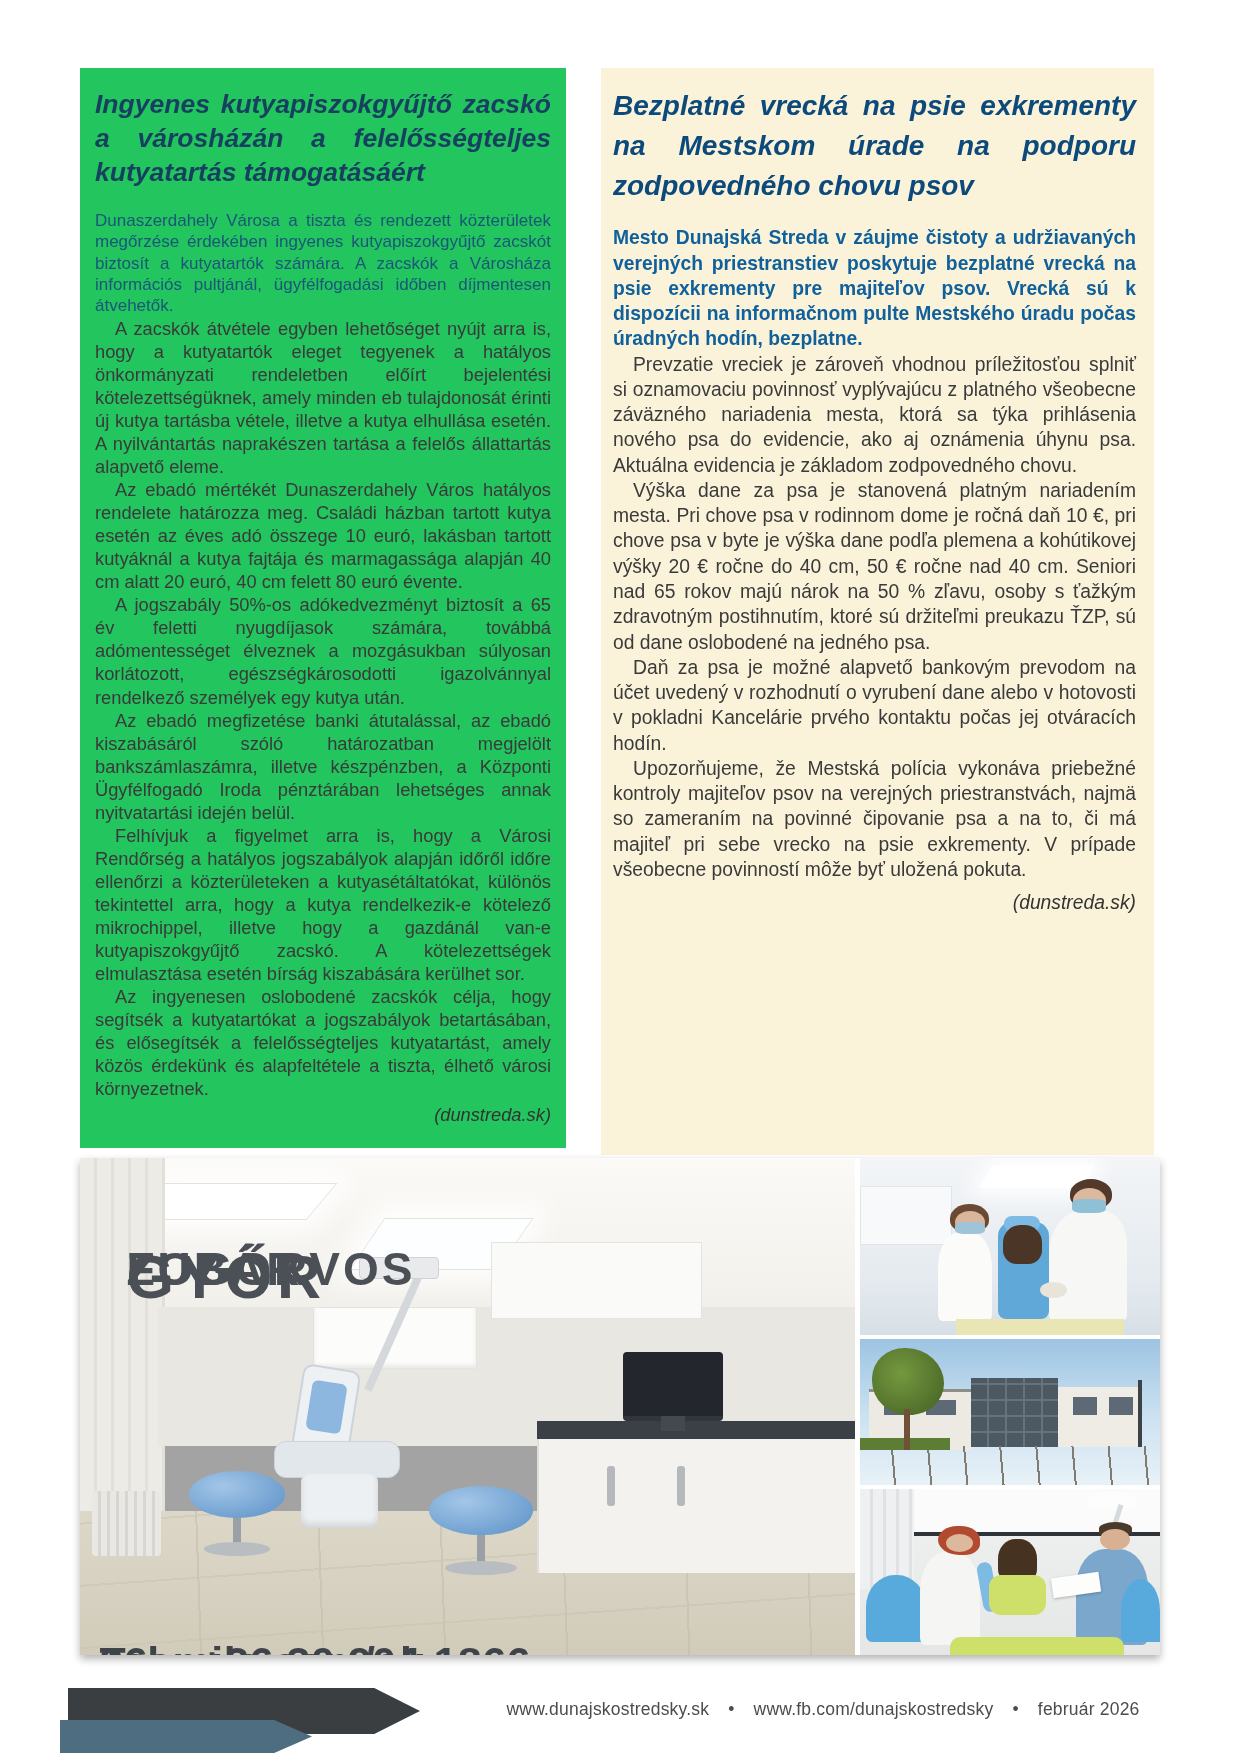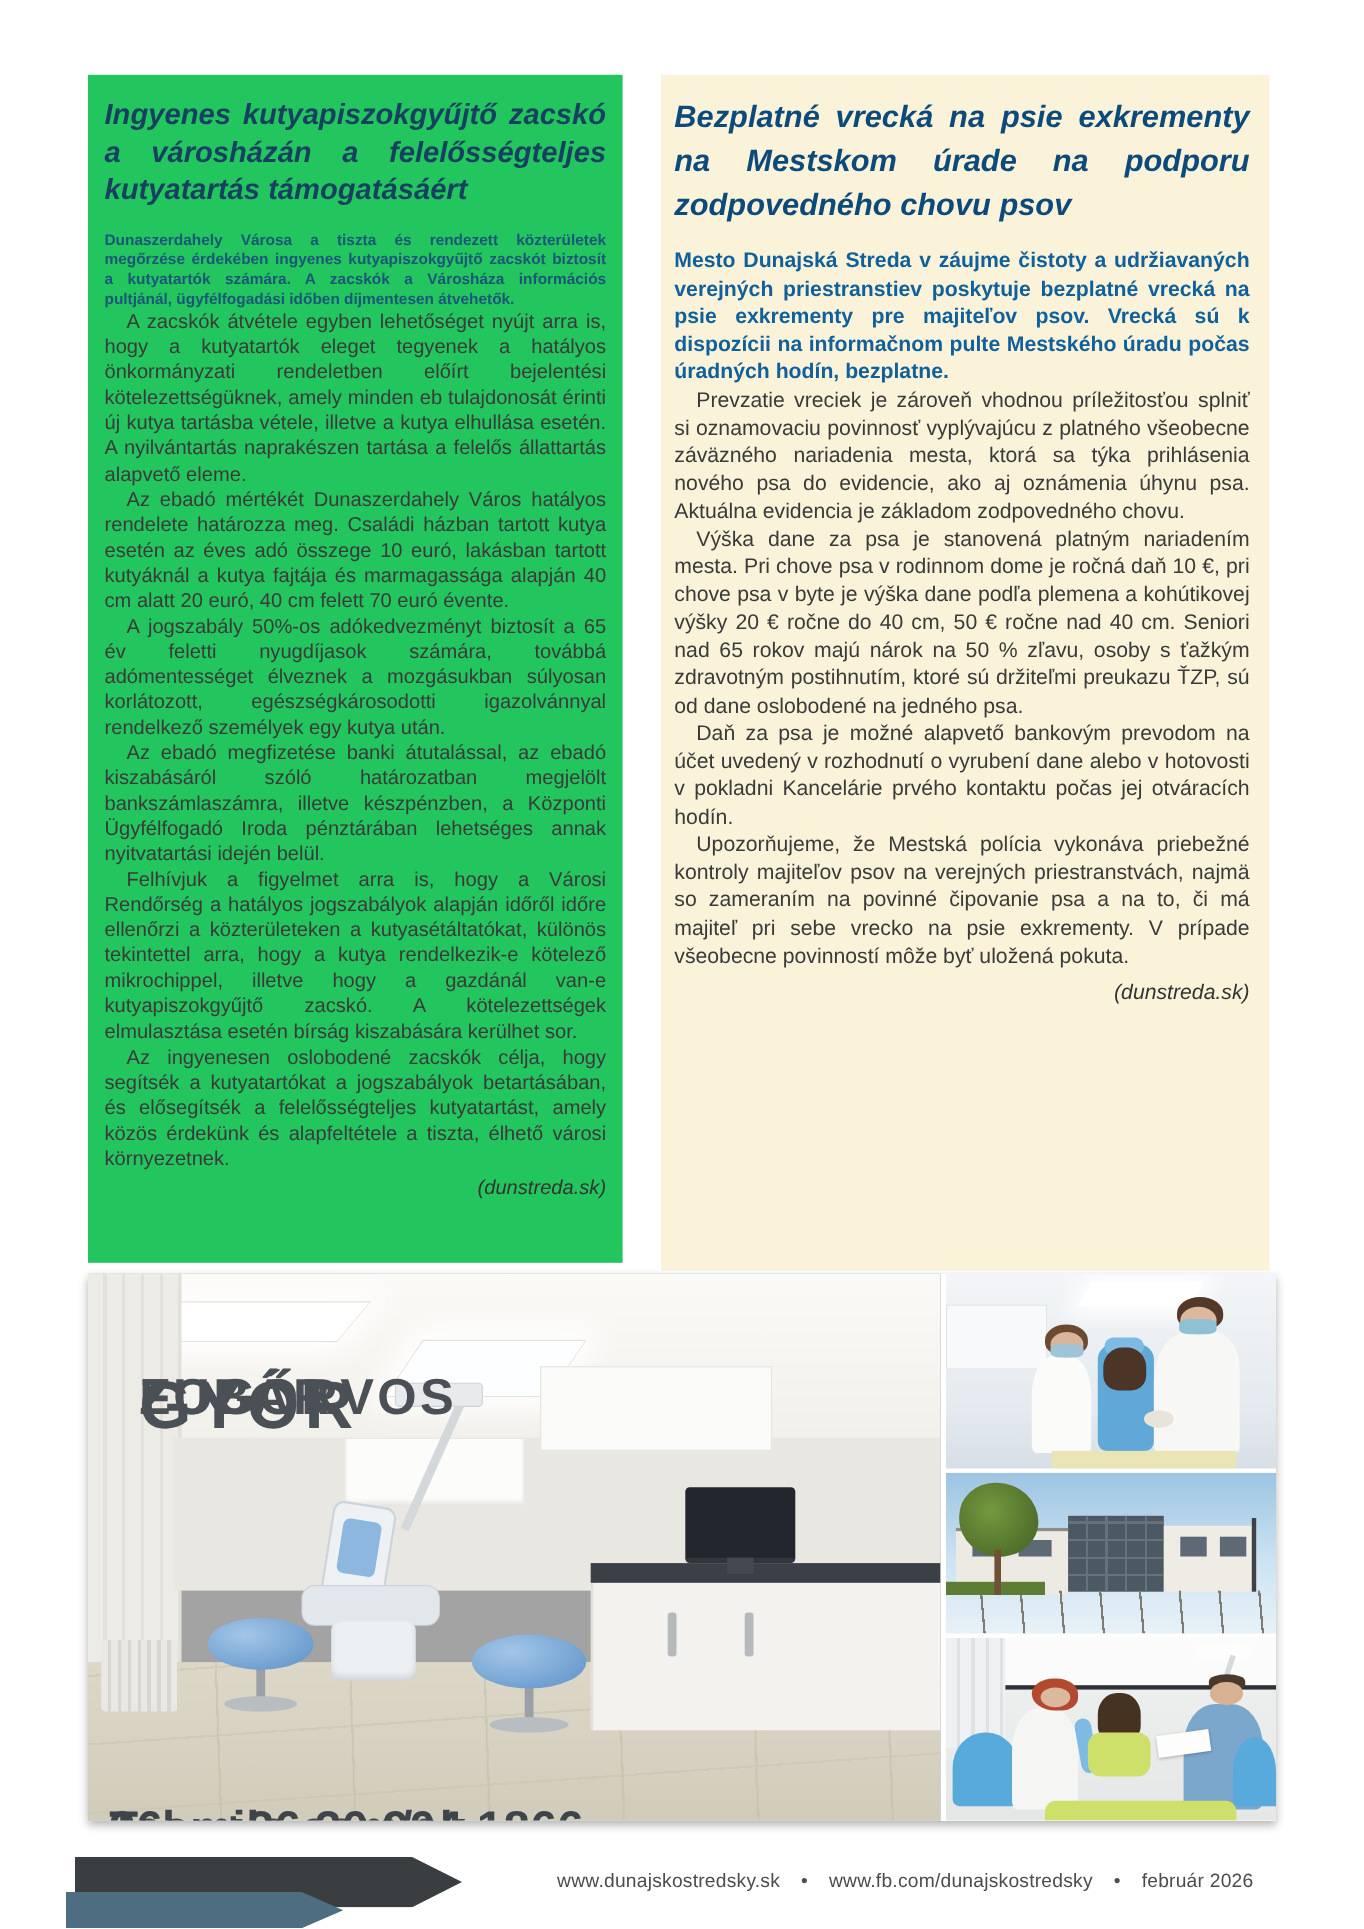--- a/index.html
+++ b/index.html
@@ -10,21 +10,21 @@
   .columns{position:absolute;top:68px;left:80px;width:1076px;display:flex;gap:35px;}
   .box{box-sizing:border-box;overflow:hidden;}
   .box-left{width:486px;height:1080px;background:#22c55e;padding:20px 15px 18px 15px;}
   .box-right{width:553px;height:1087px;background:#faf3da;padding:18px 18px 18px 12px;}
 
   h1.art-title{margin:0 0 20px 0;font-style:italic;font-weight:700;text-align:justify;}
   .box-left h1.art-title{font-size:26.5px;line-height:1.28;color:#173f5f;}
   .box-right h1.art-title{font-size:28px;line-height:1.42;color:#0d4a7c;}
 
   .box p{margin:0;text-align:justify;hyphens:auto;-webkit-hyphens:auto;}
-  .box-left p.lead{font-weight:700;color:#1b5679;font-size:14px;line-height:1.26;}
+  .box-left p.lead{font-weight:400;color:#1b5679;font-size:17px;line-height:1.26;}
   .box-right p.lead{font-weight:700;color:#10609b;font-size:19.3px;line-height:1.31;}
   .box-left p.body{font-size:18.3px;line-height:1.26;color:#3a3a3a;text-indent:20px;}
   .box-right p.body{font-size:19.3px;line-height:1.31;color:#3a3a3a;text-indent:20px;}
   p.source{text-align:right !important;font-style:italic;color:#333;margin-top:4px !important;}
   .box-left p.source{font-size:18.3px;}
   .box-right p.source{font-size:19.3px;margin-top:10px !important;}
 
   
   .ad{position:absolute;top:1158px;left:80px;width:1080px;height:497px;display:flex;gap:5px;
       box-shadow:0 4px 8px rgba(0,0,0,.30);}
@@ -170,21 +170,21 @@
 <body>
 
 <div class="page">
 
   <div class="columns">
 
     <article class="box box-left" lang="hu">
       <h1 class="art-title">Ingyenes kutyapiszokgyűjtő zacskó a városházán a felelősségteljes kutyatartás támogatásáért</h1>
       <p class="lead">Dunaszerdahely Városa a tiszta és rendezett közterületek megőrzése érdekében ingyenes kutyapiszokgyűjtő zacskót biztosít a kutyatartók számára. A zacskók a Városháza információs pultjánál, ügyfélfogadási időben díjmentesen átvehetők.</p>
       <p class="body">A zacskók átvétele egyben lehetőséget nyújt arra is, hogy a kutyatartók eleget tegyenek a hatályos önkormányzati rendeletben előírt bejelentési kötelezettségüknek, amely minden eb tulajdonosát érinti új kutya tartásba vétele, illetve a kutya elhullása esetén. A nyilvántartás naprakészen tartása a felelős állattartás alapvető eleme.</p>
-      <p class="body">Az ebadó mértékét Dunaszerdahely Város hatályos rendelete határozza meg. Családi házban tartott kutya esetén az éves adó összege 10 euró, lakásban tartott kutyáknál a kutya fajtája és marmagassága alapján 40 cm alatt 20 euró, 40 cm felett 70 euró évente.</p>
+      <p class="body">Az ebadó mértékét Dunaszerdahely Város hatályos rendelete határozza meg. Családi házban tartott kutya esetén az éves adó összege 10 euró, lakásban tartott kutyáknál a kutya fajtája és marmagassága alapján 40 cm alatt 20 euró, 40 cm felett 80 euró évente.</p>
       <p class="body">A jogszabály 50%-os adókedvezményt biztosít a 65 év feletti nyugdíjasok számára, továbbá adómentességet élveznek a mozgásukban súlyosan korlátozott, egészségkárosodotti igazolvánnyal rendelkező személyek egy kutya után.</p>
       <p class="body">Az ebadó megfizetése banki átutalással, az ebadó kiszabásáról szóló határozatban megjelölt bankszámlaszámra, illetve készpénzben, a Központi Ügyfélfogadó Iroda pénztárában lehetséges annak nyitvatartási idején belül.</p>
       <p class="body">Felhívjuk a figyelmet arra is, hogy a Városi Rendőrség a hatályos jogszabályok alapján időről időre ellenőrzi a közterületeken a kutyasétáltatókat, különös tekintettel arra, hogy a kutya rendelkezik-e kötelező mikrochippel, illetve hogy a gazdánál van-e kutyapiszokgyűjtő zacskó. A kötelezettségek elmulasztása esetén bírság kiszabására kerülhet sor.</p>
       <p class="body">Az ingyenesen oslobodené zacskók célja, hogy segítsék a kutyatartókat a jogszabályok betartásában, és elősegítsék a felelősségteljes kutyatartást, amely közös érdekünk és alapfeltétele a tiszta, élhető városi környezetnek.</p>
       <p class="source">(dunstreda.sk)</p>
     </article>
 
     <article class="box box-right" lang="sk">
       <h1 class="art-title">Bezplatné vrecká na psie exkrementy na Mestskom úrade na podporu zodpovedného chovu psov</h1>
       <p class="lead">Mesto Dunajská Streda v záujme čistoty a udržiavaných verejných priestranstiev poskytuje bezplatné vrecká na psie exkrementy pre majiteľov psov. Vrecká sú k dispozícii na informačnom pulte Mestského úradu počas úradných hodín, bezplatne.</p>

